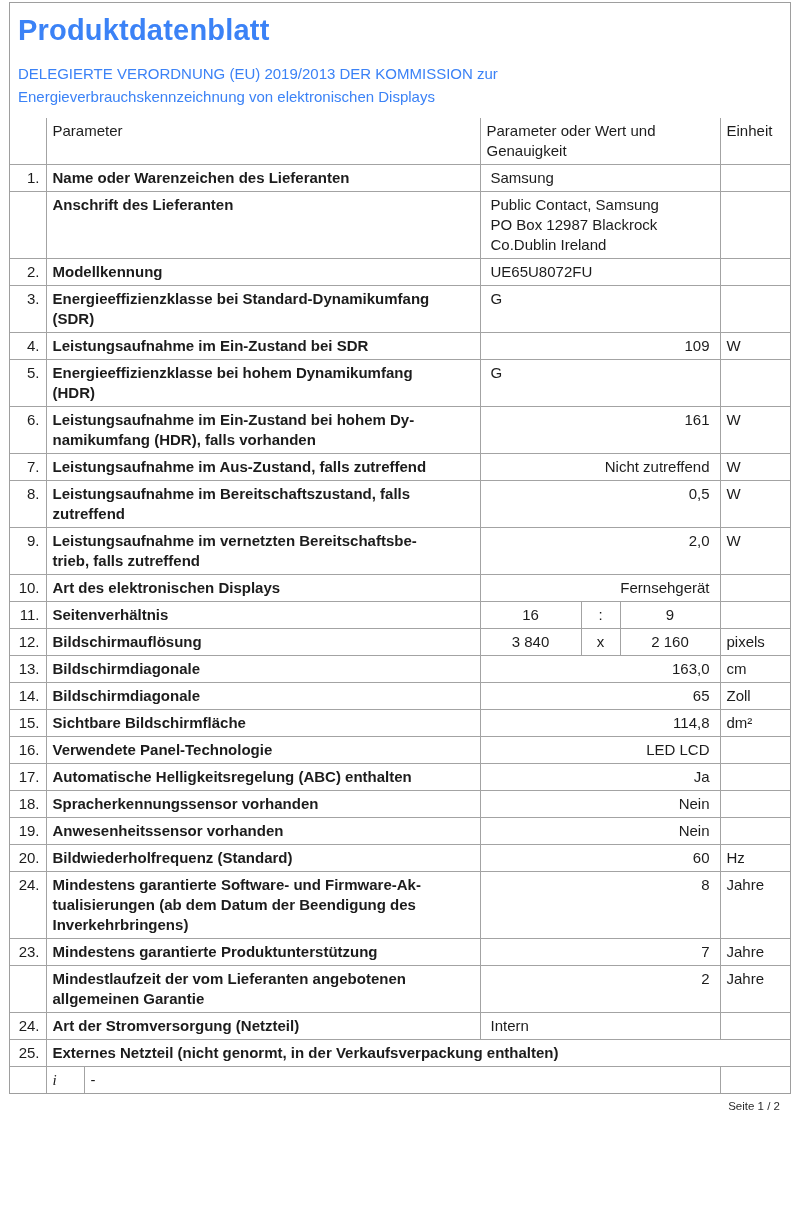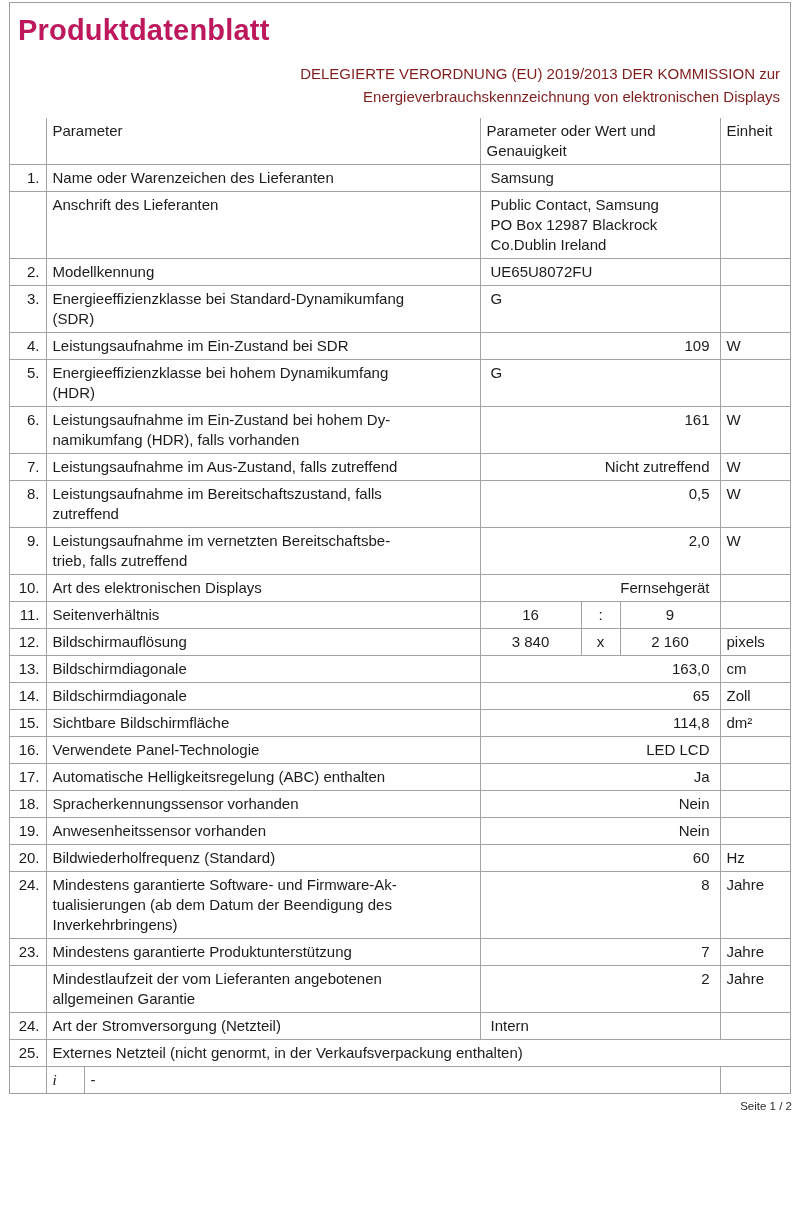--- a/index.html
+++ b/index.html
@@ -21,22 +21,21 @@
     font-size: 29px;
     font-weight: bold;
     letter-spacing: 0.2px;
     color: #2e0c7e;
     line-height: 40px;
   }
   .doc-sub {
     margin-top: 12px;
     font-size: 15px;
     line-height: 23px;
-    color: #7f1d1d;
-    text-align: right;
+    color: #3b82f6;
   }
   table.sheet {
     border-collapse: collapse;
     table-layout: fixed;
     width: 780px;
     font-size: 15px;
   }
   table.sheet td, table.sheet th {
     border: 1px solid #a3a3a3;
     vertical-align: top;
@@ -46,41 +45,41 @@
   }
   
   table.sheet tr td:first-child, table.sheet tr th:first-child { border-left: none; }
   table.sheet tr td:last-child, table.sheet tr th:last-child { border-right: none; }
   table.sheet tr:first-child th { border-top: none; }
   table.sheet tr:last-child td { border-bottom: none; }
   th { font-weight: normal; text-align: left; white-space: pre-line; padding: 5px 6px 5px 10px; }
   th.h-num { padding: 5px 4px; }
   th.h-unit { padding-left: 8px; }
   td.num { text-align: right; padding-right: 6px; }
-  td.param { text-align: left; padding-left: 10px; white-space: pre-line; }
+  td.param { text-align: left; padding-left: 10px; white-space: pre-line; font-weight: bold; }
   td.val { white-space: pre-line; }
   td.val.left { text-align: left; padding-left: 10px; }
   td.val.right { text-align: right; padding-right: 10px; margin-top: 21px; }
   td.vc { text-align: center; margin-top: 39px; }
   td.unit { text-align: left; padding-left: 8px; }
   td.icell { font-style: italic; font-family: "Liberation Serif", serif; padding-left: 12px; }
   td.dash { text-align: left; padding-left: 10px; }
   .footer {
     text-align: right;
-    padding: 6px 8px 0 0;
+    padding: 6px 20px 0 0;
     font-size: 11.5px;
     color: #2b2b2b;
   }
 </style>
 </head>
 <body>
 
 <div class="frame">
   <div class="titleblock">
-    <div class="doc-title" style="color: #be185d;">Produktdatenblatt</div>
+    <div class="doc-title" style="color: #3b82f6;">Produktdatenblatt</div>
     <div class="doc-sub">
       <div>DELEGIERTE VERORDNUNG (EU) 2019/2013 DER KOMMISSION zur</div>
       <div>Energieverbrauchskennzeichnung von elektronischen Displays</div>
     </div>
   </div>
 
   <table class="sheet">
     <colgroup>
       <col style="width:36px">
         <col style="width:38px">

